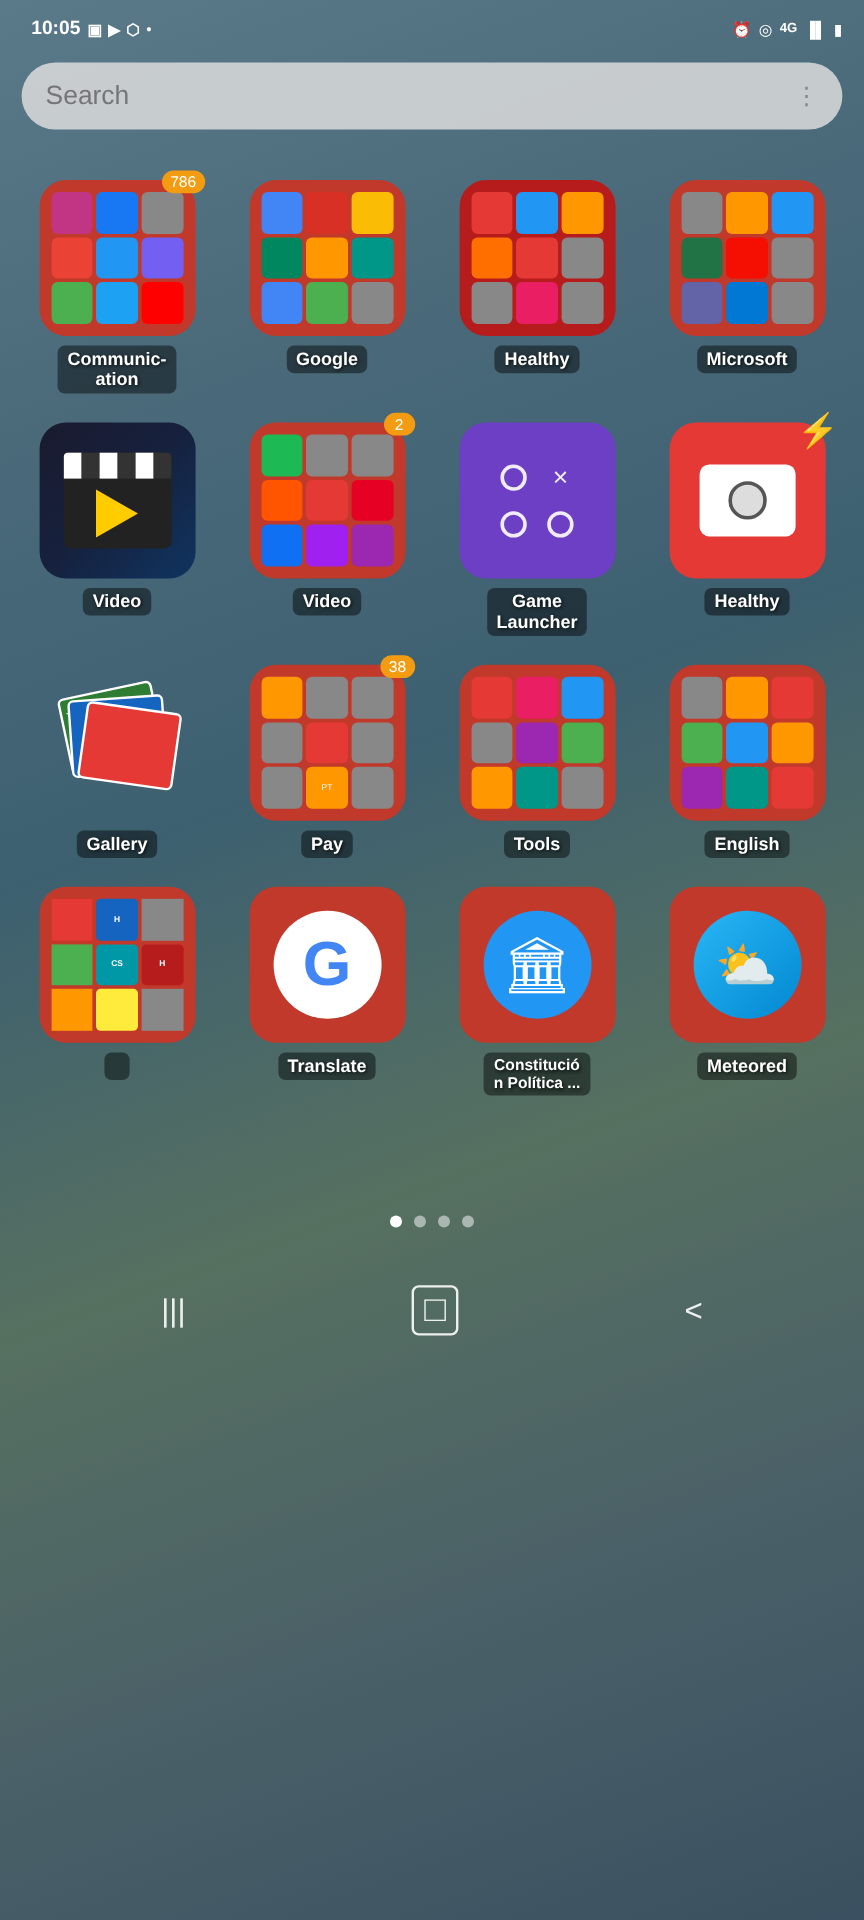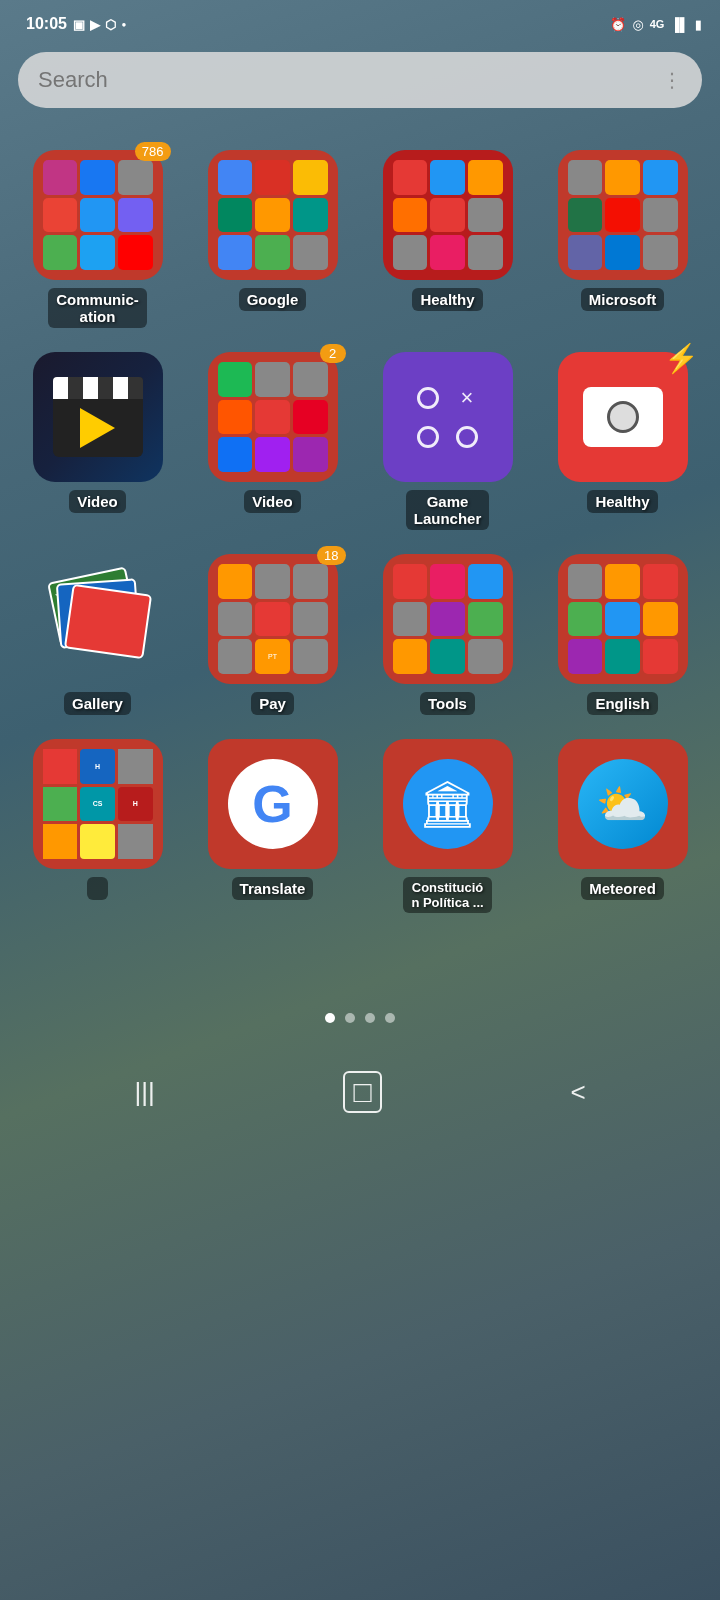--- a/index.html
+++ b/index.html
@@ -639,21 +639,21 @@
           <div class="photo-card photo-card-2"></div>
           <div class="photo-card photo-card-1"></div>
         </div>
       </div>
     </div>
     <span class="app-label">Gallery</span>
   </div>
 
   <div class="app-item">
     <div class="app-icon-wrapper">
-      <div class="badge">18</div>
+      <div class="badge">38</div>
       <div class="folder-icon">
         <div class="mini-app mini-orange"></div>
         <div class="mini-app mini-gray"></div>
         <div class="mini-app mini-gray"></div>
         <div class="mini-app mini-gray"></div>
         <div class="mini-app mini-red"></div>
         <div class="mini-app mini-gray"></div>
         <div class="mini-app mini-gray"></div>
         <div class="mini-app mini-orange" style="font-size:7px;color:white;display:flex;align-items:center;justify-content:center;">PT</div>
         <div class="mini-app mini-gray"></div>

